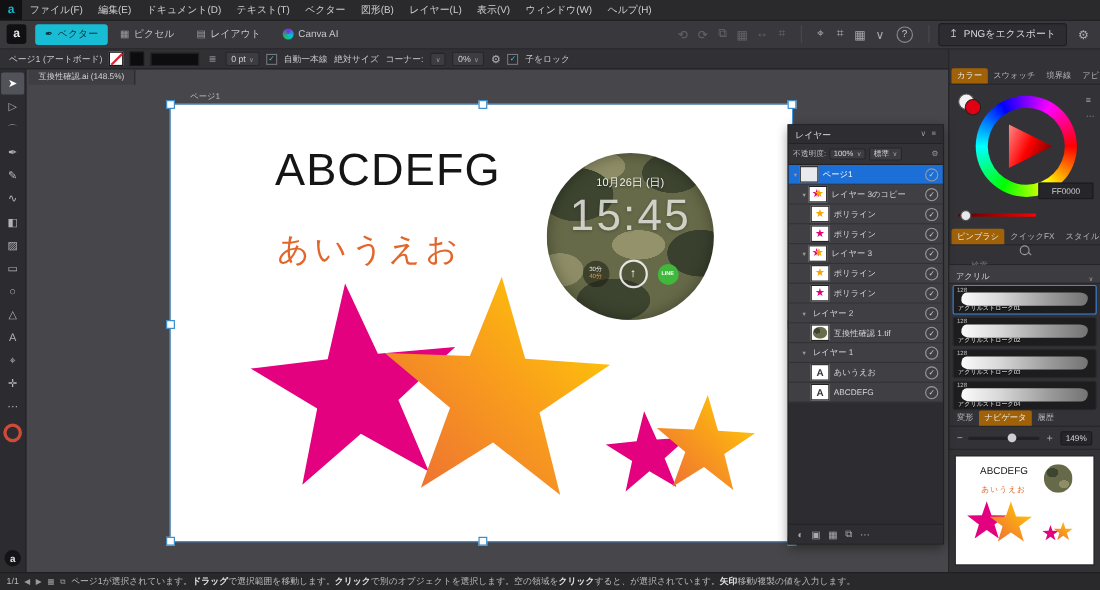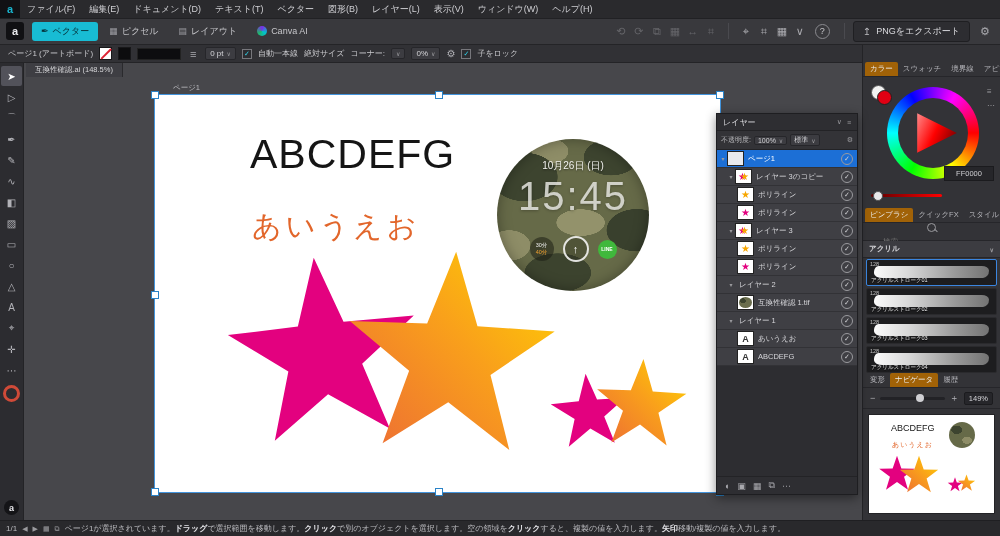--- a/index.html
+++ b/index.html
@@ -132,22 +132,22 @@
              clip-path:polygon(86% 50%,26% 20%,26% 80%);background:linear-gradient(115deg,#fff 0%,#f00 52%,#000 100%);}
   .cicons{position:absolute;right:5px;top:10px;display:flex;flex-direction:column;gap:5px;font-size:8px;color:#9a9a9e;}
   .hexbox{position:absolute;right:6px;bottom:24px;width:48px;height:13px;background:#26262a;border:1px solid #1b1b1e;
           color:#cfcfd3;font-size:7.5px;display:flex;align-items:center;justify-content:center;}
   .opslider{position:absolute;left:8px;right:58px;bottom:8px;height:3px;background:linear-gradient(90deg,#5a0000,#f00);border-radius:2px;}
   .opslider .knob{position:absolute;left:2px;top:-3px;width:8px;height:8px;border-radius:50%;background:#e8e8ea;border:1px solid #555;}
   #searchrow{height:17px;display:flex;align-items:center;gap:4px;padding:0 5px;border-bottom:1px solid #26262a;flex-direction:column;}
   .mag{width:7px;height:7px;border:1px solid #9a9a9e;border-radius:50%;position:relative;flex:0 0 auto;}
   .mag::after{content:"";position:absolute;left:6px;top:6px;width:4px;height:1px;background:#9a9a9e;transform:rotate(45deg);}
   #searchrow input{flex:1;background:transparent;border:none;outline:none;color:#cfcfd3;font-size:7.5px;font-family:inherit;min-width:0;}
-  #catrow{height:16px;display:flex;align-items:center;background:#3c3c41;border-bottom:1px solid #26262a;
-          padding:0 6px;font-size:7.5px;color:#d5d5d9;font-weight:bold;}
+  #catrow{height:16px;display:flex;align-items:flex-end;background:#3c3c41;border-bottom:1px solid #26262a;
+          padding:0 6px;font-size:7.5px;color:#d5d5d9;}
   #catrow .sp{flex:1;}
   #brushlist{height:112px;padding:1px 3px;box-sizing:border-box;}
   .brush{height:25px;background:#1d1d1f;border:1px solid #2a2a2d;border-radius:2px;position:relative;margin-bottom:2px;}
   .brush.sel{border:1px solid #3b86e0;}
   .bsize{position:absolute;left:3px;top:1px;font-size:5.5px;color:#bdbdbd;z-index:2;}
   .bname{position:absolute;left:4px;bottom:1px;font-size:5.5px;color:#e8e8e8;z-index:2;text-shadow:0 1px 1px #000;}
   .bstroke{position:absolute;left:7px;right:7px;top:6px;height:12px;
            background:linear-gradient(90deg,#fbfbfb 0%,#d8d8d8 30%,#9a9a9a 70%,#737373 100%);
            border-radius:7px 11px 9px 13px/9px 7px 11px 7px;}
   #zoomrow{height:20px;display:flex;align-items:center;gap:5px;padding:0 7px;border-bottom:1px solid #26262a;font-size:9px;color:#b4b4b9;}
@@ -548,17 +548,17 @@
     </div>
   </div>
 
   <div id="statusbar">
     <span>1/1</span>
     <span class="sbicon">◀</span>
     <span class="sbicon">▶</span>
     <span class="sbicon">▦</span>
     <span class="sbicon">⧉</span>
     <span class="msg">
-      <span>ページ1が選択されています。</span><span class="b">ドラッグ</span><span>で選択範囲を移動します。</span><span class="b">クリック</span><span>で別のオブジェクトを選択します。空の領域を</span><span class="b">クリック</span><span>すると、複製の値を入力します。</span><span class="b">矢印</span><span>移動/複製の値を入力します。</span>
+      <span>ページ1が選択されています。</span><span class="b">ドラッグ</span><span>で選択範囲を移動します。</span><span class="b">クリック</span><span>で別のオブジェクトを選択します。空の領域を</span><span class="b">クリック</span><span>すると、が選択されています。</span><span class="b">矢印</span><span>移動/複製の値を入力します。</span>
     </span>
   </div>
 
 </div>
 
 </body></html>

